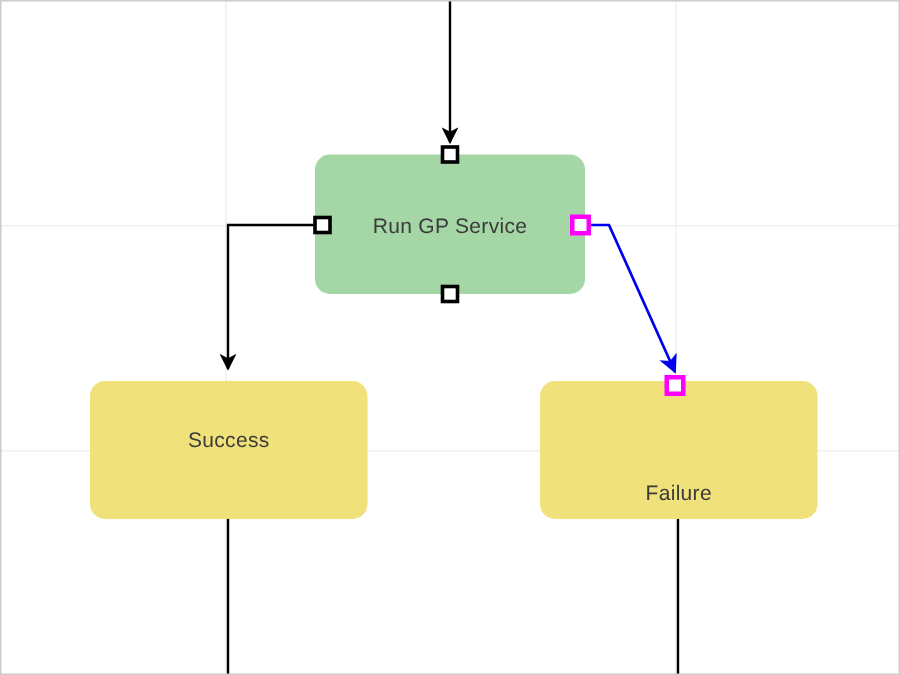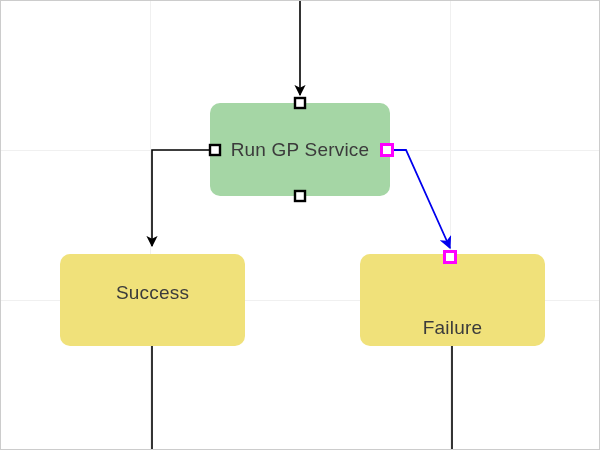--- a/index.html
+++ b/index.html
@@ -22,21 +22,21 @@
     width: 600px;
     height: 450px;
     display: block;
   }
   .node-label {
     position: absolute;
     display: flex;
     align-items: center;
     justify-content: center;
     font-family: "Liberation Sans", sans-serif;
-    font-size: 19px;
+    font-size: 14px;
     color: #3b3b3b;
     letter-spacing: 0.2px;
     pointer-events: none;
     white-space: nowrap;
     text-align: right;
   }
   #label-run-gp-service {
     left: 210px; top: 103px; width: 180px; height: 93px;
   }
   #label-success {

